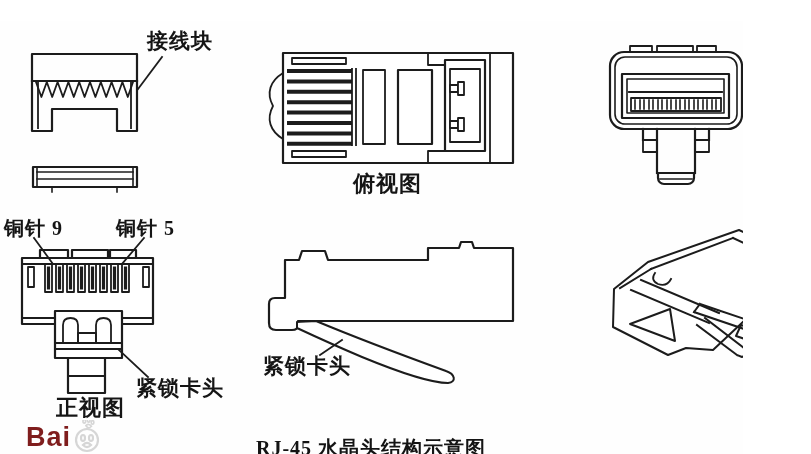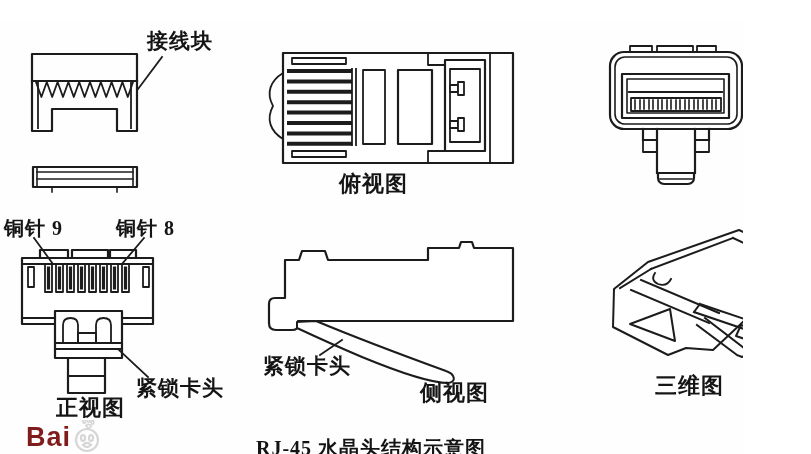--- a/index.html
+++ b/index.html
@@ -163,32 +163,30 @@
         <path d="M700,283 L762,304 M694,291 L756,312 M700,283 L694,291 M762,304 L756,312"></path>
         <path d="M741,304 l12,4 l-5,11 l-12,-4 Z"></path>
         <path d="M705,297 L744,327 M697,304 L737,334 M744,327 Q750,332 742,336 L737,334"></path>
       </g>
     </g>
   </svg>
 
   <div class="lbl" style="left:147px;top:9px;font-size:21px">接线块</div>
 
   <div class="lbl" style="left:4px;top:196px">铜针 9</div>
-  <div class="lbl" style="left:116px;top:196px">铜针 8</div>
+  <div class="lbl" style="left:116px;top:196px">铜针 5</div>
 
   <div class="lbl caption" style="left:56px;top:375px">正视图</div>
   <div class="lbl" style="left:136px;top:356px;font-size:21px">紧锁卡头</div>
 
-  <div class="lbl caption" style="left:339px;top:151px">俯视图</div>
+  <div class="lbl caption" style="left:353px;top:151px">俯视图</div>
 
 
   <div class="lbl" style="left:263px;top:334px;font-size:21px">紧锁卡头</div>
-  <div class="lbl caption" style="left:420px;top:360px">侧视图</div>
-
-  <div class="lbl caption" style="left:655px;top:353px">三维图</div>
+
 
   <div class="title">RJ-45 水晶头结构示意图</div>
 
   <div class="wm">
     <span>Bai</span>
     <span class="paw-wrap">
       <svg width="30" height="34" viewBox="0 0 30 34" style="position:static">
         <g stroke="#d6d6d6" fill="none" stroke-width="2.2">
           <circle cx="15" cy="20" r="11"></circle>
           <ellipse cx="11" cy="18" rx="2" ry="3"></ellipse>

